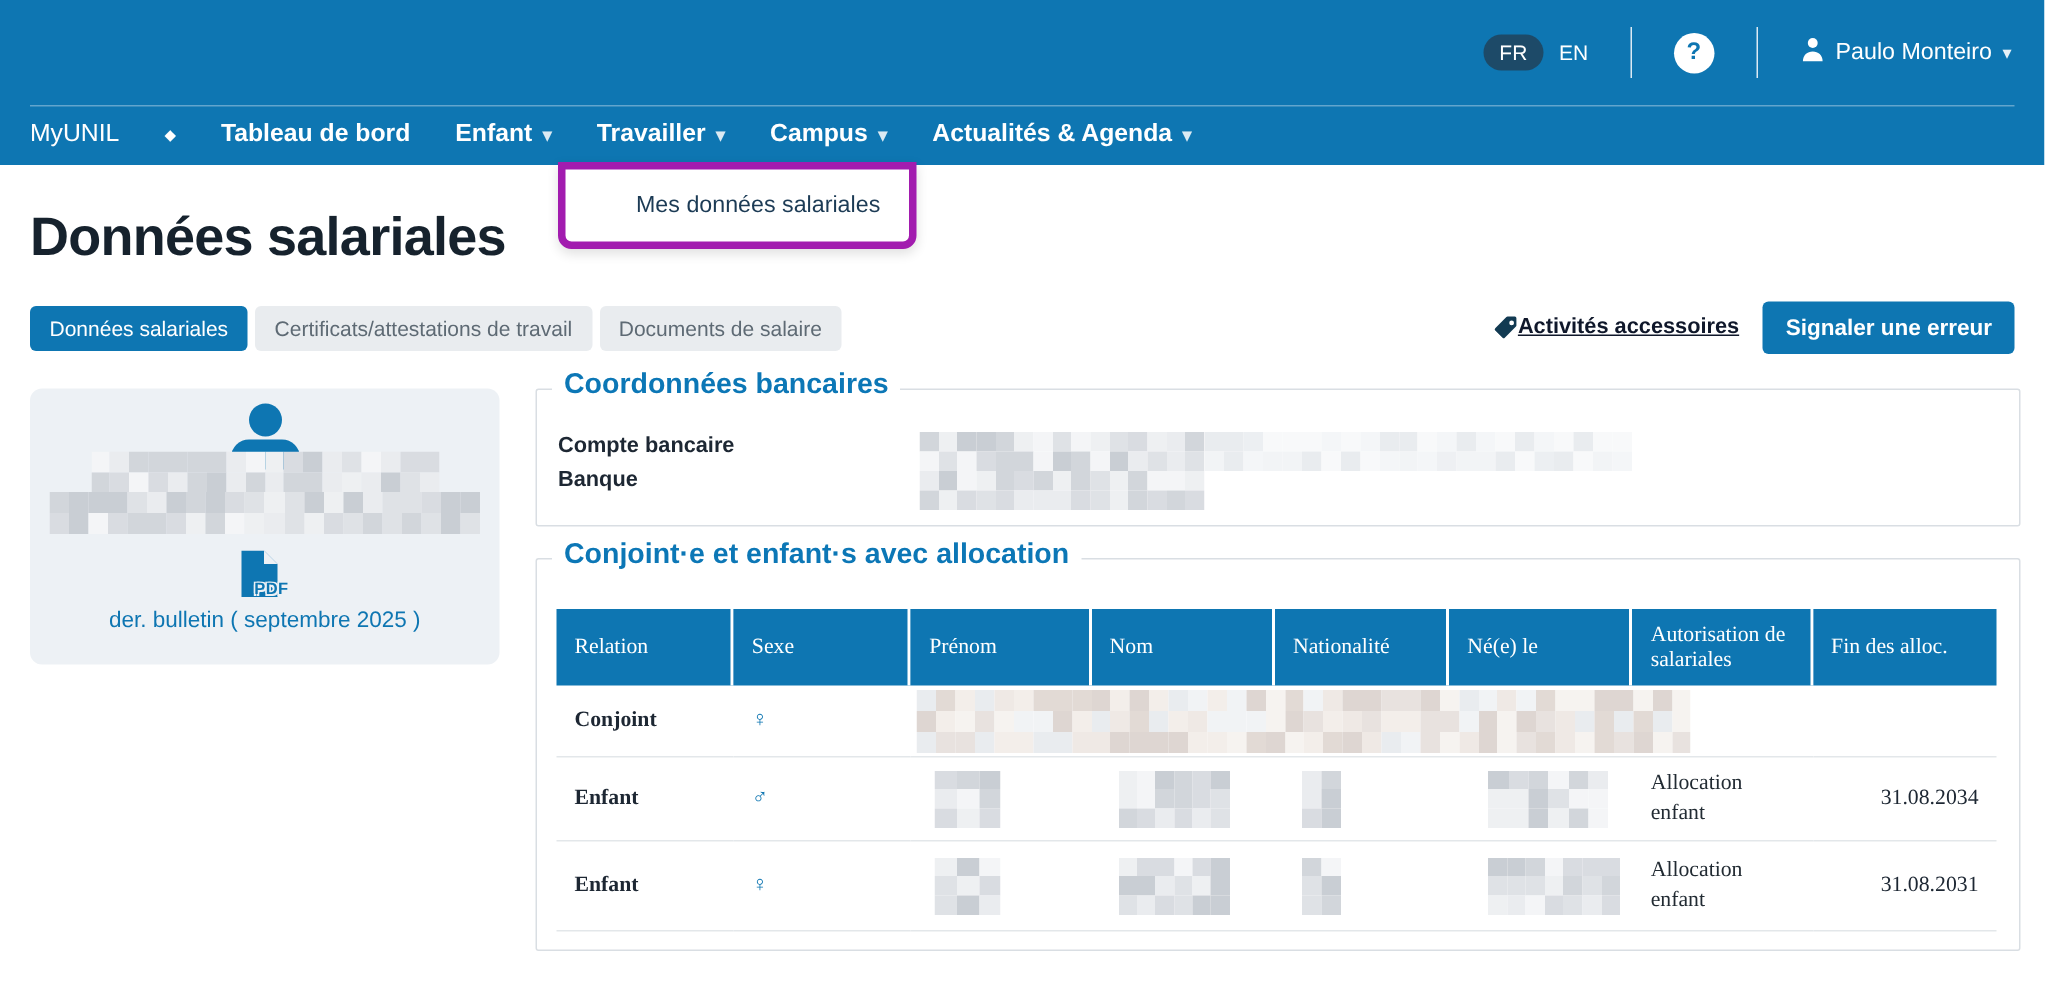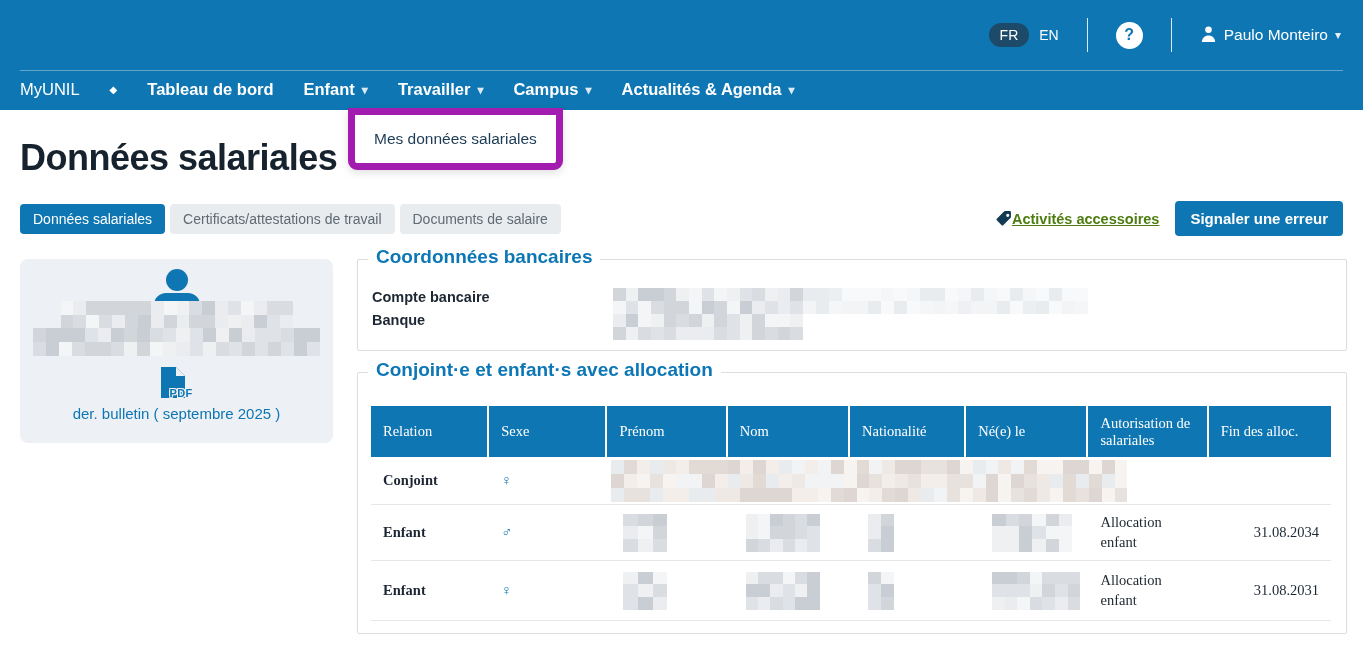--- a/index.html
+++ b/index.html
@@ -24,35 +24,35 @@
   .user .caret { font-size:12px; opacity:.9; }
 
   .nav { position:absolute; left:20px; top:80px; display:flex; align-items:center; gap:30px; }
   .nav a { color:#fff; text-decoration:none; font-size:16.5px; font-weight:700;
            display:flex; align-items:center; gap:7px; cursor:pointer; }
   .nav a.light { font-weight:500; }
   .nav .diamond { color:#fff; font-size:10px; }
   .nav .caret { font-size:12px; opacity:.85; }
 
   
-  .dropdown { position:absolute; left:348px; top:108px; background:#fff;
-              border:7px solid #a21caf; border-radius:0 0 9px 9px;
-              box-shadow:0 3px 8px rgba(0,0,0,.12); z-index:10; }
+  .dropdown { position:absolute; left:372px; top:108px; background:#fff;
+              border:5px solid #a21caf; border-radius:0 0 9px 9px;
+              box-shadow:0 3px 8px rgba(0,0,0,.12); z-index:10;padding-left:28px; }
   .dropdown-item { padding:15px 19px; font-size:15.5px; color:#1c3b55; white-space:nowrap; cursor:pointer; }
 
   
   h1.page-title { margin:27px 0 0 20px; font-size:36px; font-weight:800; color:#16222d;
                   letter-spacing:-.5px; }
 
   .tabs-row { margin:22px 20px 0 20px; display:flex; align-items:center; justify-content:space-between; }
   .tabs { display:flex; gap:5px; }
   .tab { padding:7px 13px; border-radius:4px; font-size:14px; background:#e9ecef; color:#5e6a74; cursor:pointer; }
   .tab.active { background:#0e76b2; color:#fff; }
   .right-actions { display:flex; align-items:center; gap:16px; }
-  .acc-link { display:flex; align-items:center; gap:0; color:#4d7c0f; font-size:14.5px;
+  .acc-link { display:flex; align-items:flex-start; gap:0; color:#0f172a; font-size:14.5px;
               font-weight:600; text-decoration:underline; cursor:pointer; }
   .tag-icon svg { transform:scaleX(-1); display:block; }
   .report-btn { background:#0e76b2; color:#fff; border:none; border-radius:4px; font-weight:700;
                 font-size:15px; padding:9px 15px; cursor:pointer;
                 font-family:"Liberation Sans", sans-serif; }
 
   
   .main { display:flex; gap:24px; margin:23px 16px 0 20px; align-items:flex-start; }
 
   .profile-card { width:313px; height:184px; background:#edf1f5; border-radius:8px;

